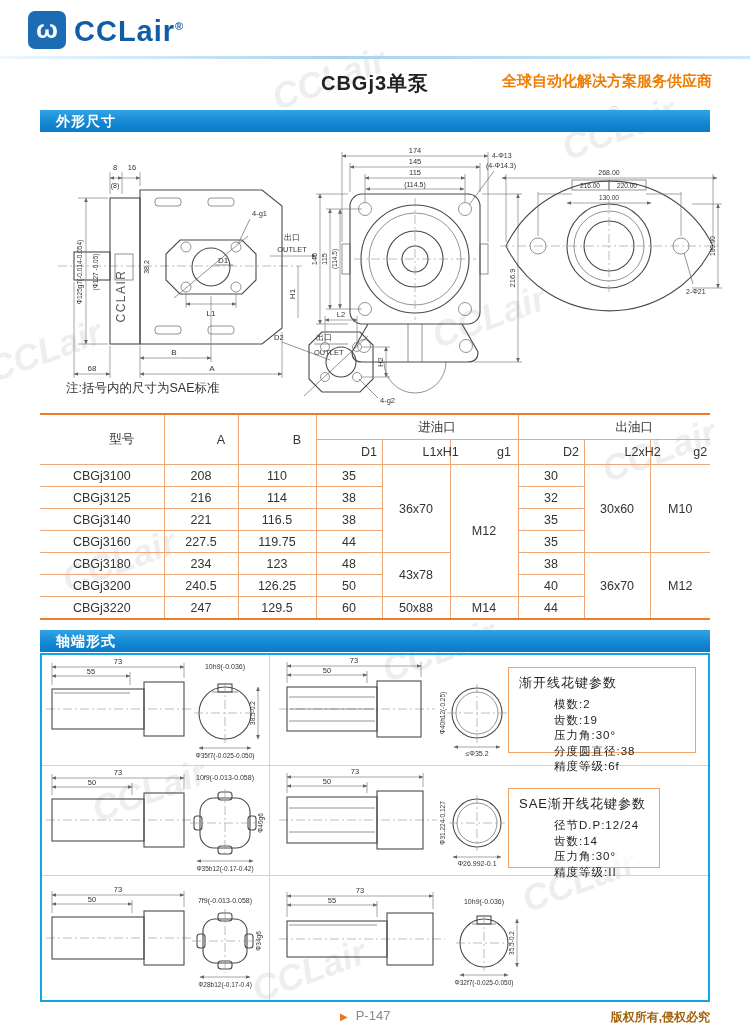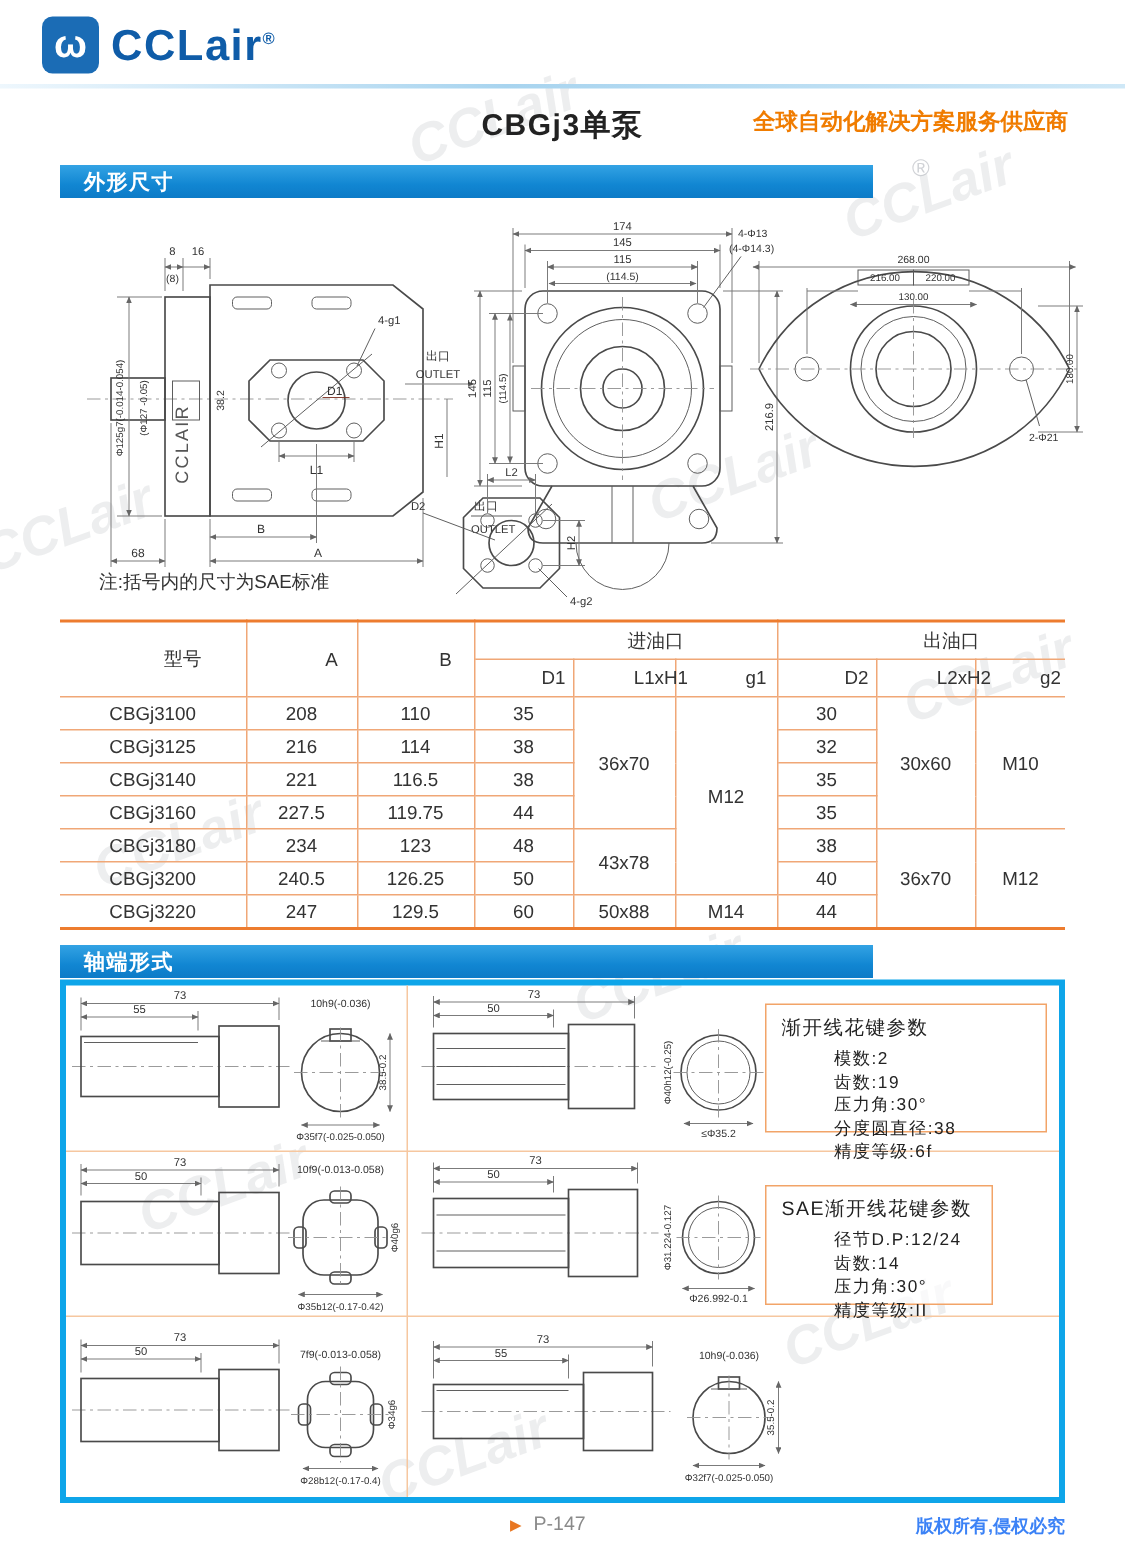--- a/index.html
+++ b/index.html
@@ -9,49 +9,49 @@
   
   .hdr-divider{position:absolute;top:56px;left:0;width:750px;height:3px;
       background:linear-gradient(90deg,#eef7fd 0%,#a8d4ef 45%,#cfe8f7 100%);}
   .logo-box{position:absolute;left:28px;top:11px;width:38px;height:38px;border-radius:7px;
       background:#1b6cb5;color:#fff;font-size:26px;font-weight:bold;text-align:center;line-height:36px;}
   .brand{position:absolute;left:74px;top:15px;font-size:29px;font-weight:bold;color:#0f5ca8;letter-spacing:1px;}
   .brand sup{font-size:11px;color:#0f5ca8;}
   .tagline{position:absolute;right:38px;top:32px;font-size:15px;font-weight:bold;color:#f07c00;margin-top:40px;}
   .page-title{position:absolute;top:70px;left:0;width:750px;text-align:center;
       font-size:20px;font-weight:bold;color:#222;letter-spacing:1px;}
-  .section-bar{position:absolute;left:40px;width:542px;height:22px;line-height:22px;
+  .section-bar{position:absolute;left:40px;width:670px;height:22px;line-height:22px;
       background:linear-gradient(180deg,#33a3e4 0%,#1186d2 60%,#0d7bc7 100%);
       color:#fff;font-size:14px;font-weight:bold;padding-left:16px;box-sizing:border-box;letter-spacing:1px;}
   .note-text{position:absolute;left:66px;top:380px;font-size:12.5px;color:#333;}
   
   table.spec{position:absolute;left:40px;top:413px;width:670px;border-collapse:collapse;
       border-top:2.5px solid #ed7c2f;border-bottom:2.5px solid #ed7c2f;table-layout:fixed;}
   table.spec th,table.spec td{border:1px solid #f0a777;font-size:12.5px;color:#333;
       font-weight:400;text-align:center;padding:0;background:transparent;}
   table.spec th{height:24px;padding-left:40px;}
   table.spec td{height:21px;}
   table.spec th:first-child,table.spec td:first-child{border-left:none;}
   table.spec th:last-child,table.spec td:last-child{border-right:none;}
   table.spec thead tr:first-child th{border-top:none;}
   table.spec tbody tr:last-child td{border-bottom:none;}
   
   .shaft-grid{position:absolute;left:40px;top:653px;width:670px;height:349px;
-      border:4px solid #0ea5e9;box-sizing:border-box;}
+      border:2px solid #0ea5e9;box-sizing:border-box;}
   .grid-vline{position:absolute;left:227px;top:0;height:100%;border-left:1.5px solid #f6c7a0;}
   .grid-hline1{position:absolute;left:0;top:110px;width:100%;border-top:1.5px solid #f6c7a0;}
   .grid-hline2{position:absolute;left:0;top:220px;width:100%;border-top:1.5px solid #f6c7a0;}
   .param-box{position:absolute;border:1.5px solid #f2a468;background:rgba(255,255,255,.65);
       padding:6px 10px;box-sizing:border-box;}
   .param-box .pb-title{font-size:13px;color:#222;margin-bottom:5px;letter-spacing:1px;}
   .param-box .pb-line{font-size:11.5px;color:#222;line-height:1.35;letter-spacing:1px;margin-left:35px;}
   
   .footer-page{position:absolute;left:340px;top:1008px;font-size:13px;color:#8a8a8a;}
   .footer-page .tri{color:#e87722;font-size:10px;margin-right:8px;}
-  .footer-copy{position:absolute;right:40px;top:1009px;font-size:12px;font-weight:bold;color:#3b82f6;}
+  .footer-copy{position:absolute;right:40px;top:1009px;font-size:12px;font-weight:bold;color:#a16207;}
   
   .wm{position:absolute;font-size:36px;font-weight:bold;font-style:italic;
       color:rgba(150,156,163,.17);transform:rotate(-20deg);z-index:0;pointer-events:none;}
   .wm-reg{position:absolute;font-size:16px;color:rgba(150,156,163,.45);z-index:0;}
   
   svg{position:absolute;z-index:1;overflow:visible;}
   svg .ln{stroke:#4a4a4a;stroke-width:1.1;fill:none;}
   svg .thin{stroke:#5a5a5a;stroke-width:.65;fill:none;}
   svg .dim{stroke:#777;stroke-width:.65;fill:none;}
   svg .cl{stroke:#909090;stroke-width:.6;stroke-dasharray:9 3 2 3;fill:none;}

